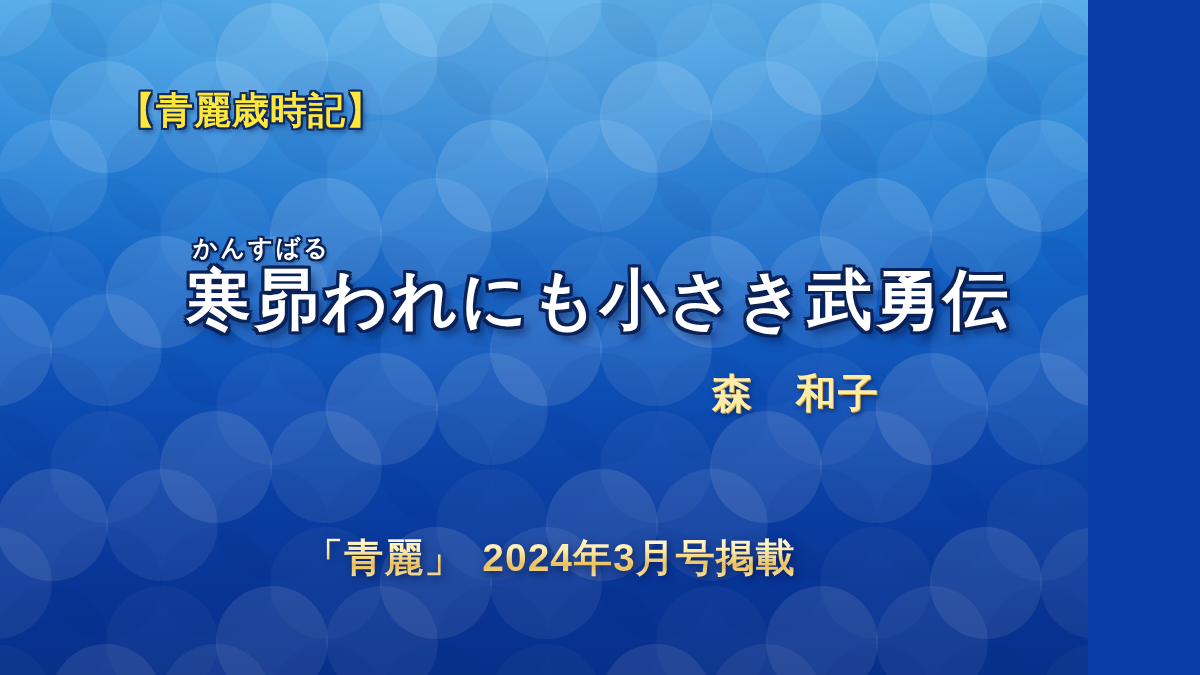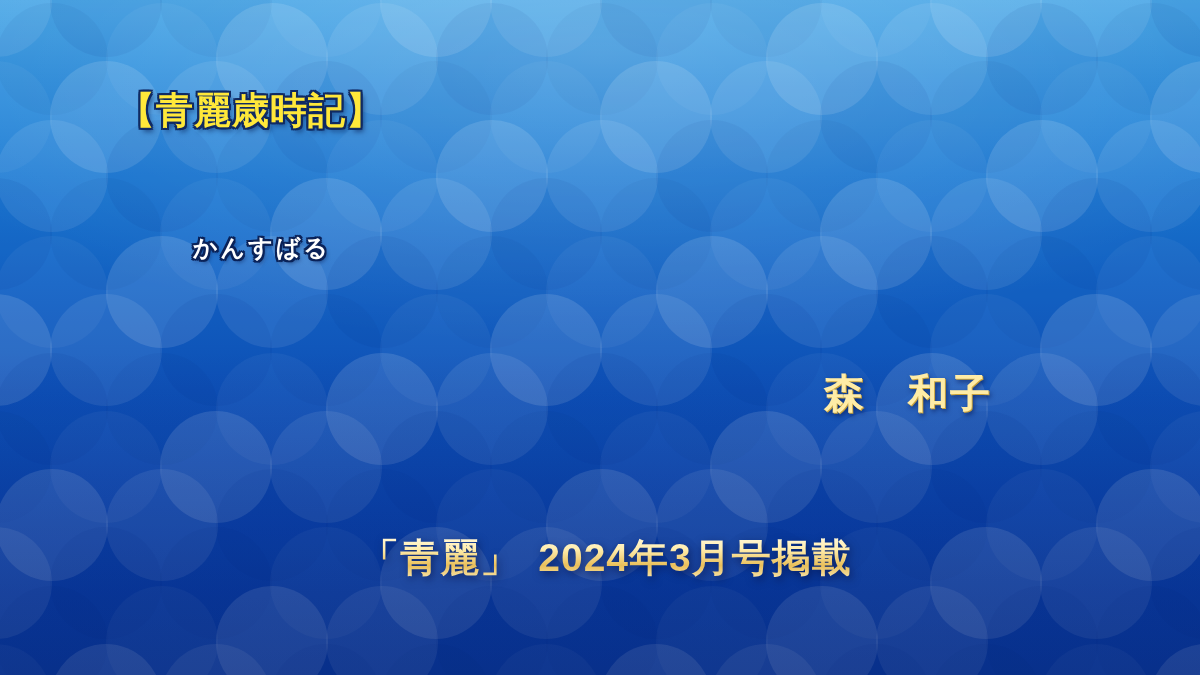--- a/index.html
+++ b/index.html
@@ -3,21 +3,21 @@
 <meta charset="utf-8">
 <title>青麗歳時記</title>
 <style>
   html, body {
     margin: 0;
     padding: 0;
     background: #0b3da8;
   }
   #slide {
     position: relative;
-    width: 1200px;
+    width: 1088px;
     height: 675px;
     overflow: hidden;
     font-family: "Liberation Sans", "DejaVu Sans", sans-serif;
     background: linear-gradient(180deg,
         #45a5e6 0%,
         #2e8fdd 12%,
         #1b7ad4 26%,
         #1464c6 42%,
         #0f53ba 58%,
         #0c47b1 74%,
@@ -337,20 +337,21 @@
     </div>
   <div class="vignette"></div>
 
   <div class="layer">
 
     <div class="hdr" id="hdr-left">【青麗歳時記】</div>
 
 
     <div class="furigana">かんすばる</div>
 
+    <div class="haiku">寒昴われにも小さき武勇伝</div>
 
     <div class="author">森　和子</div>
 
     <div class="caption">
       <span>「青麗」</span><span class="caption-sep"></span><span>2024年3月号掲載</span>
     </div>
 
   </div>
 </div>
 

